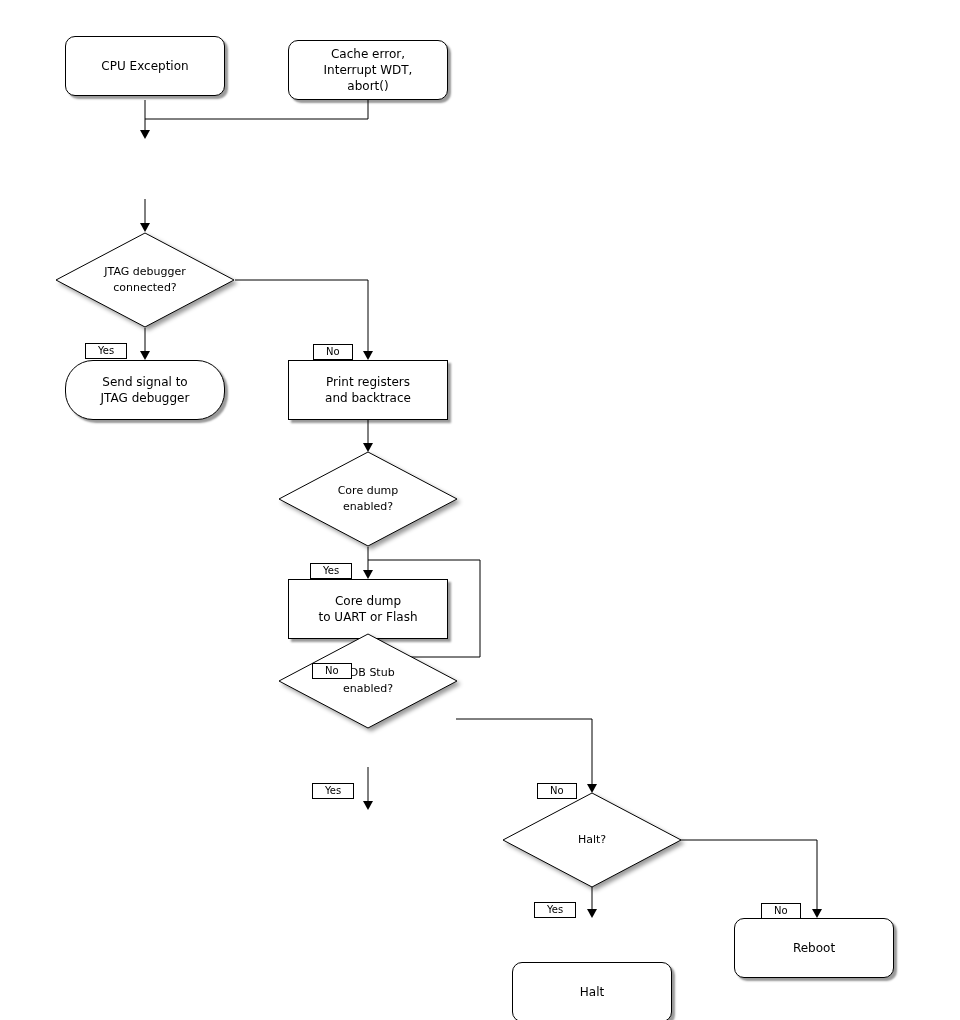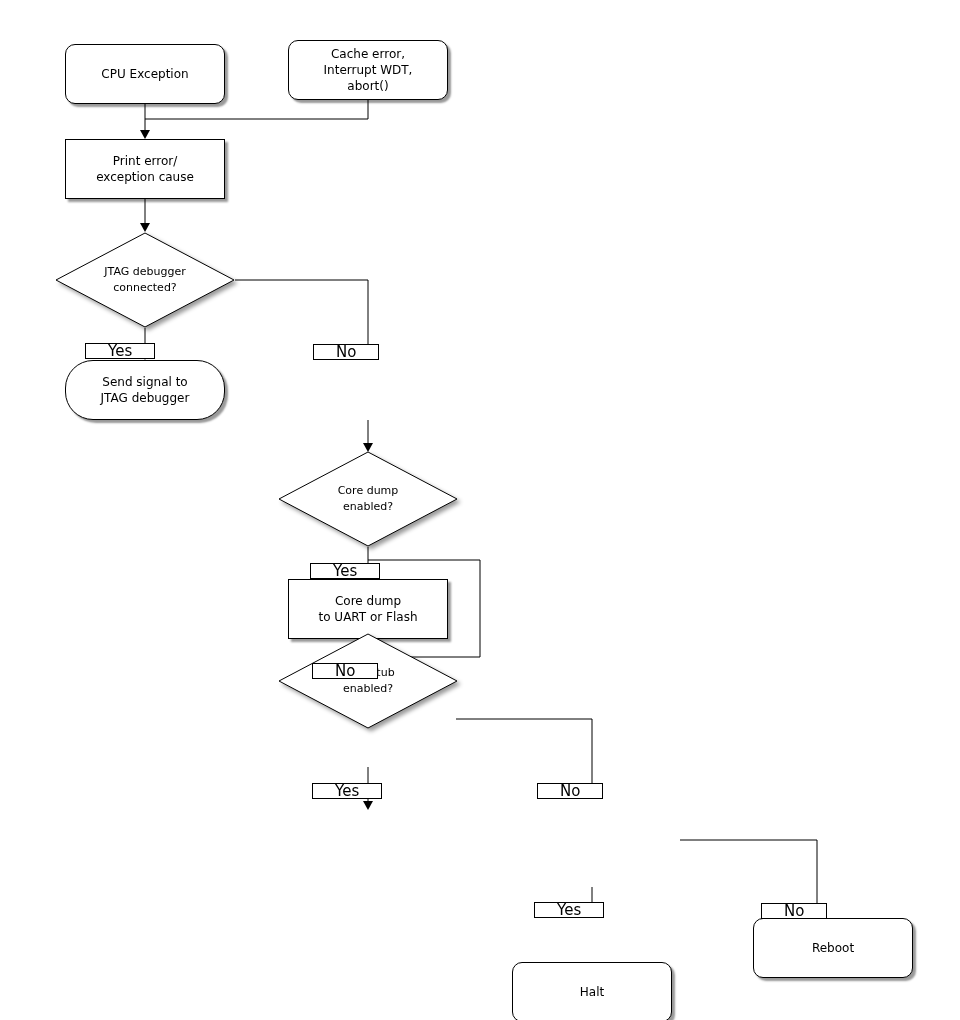--- a/index.html
+++ b/index.html
@@ -76,23 +76,23 @@
     text-align: center;
     font-size: 11px;
     line-height: 16px;
     color: #000000;
     white-space: pre-line;
   }
   .elabel {
     position: absolute;
     background: #ffffff;
     border: 1px solid #000000;
-    font-size: 15px;
+    font-size: 10px;
     line-height: 14px;
-    padding: 0 22px;
+    padding: 0 12px;
     color: #000000;
   }
 </style>
 </head>
 <body>
 
 <div class="canvas">
 
   <svg class="edges" width="960" height="1020">
     <g>
@@ -140,44 +140,44 @@
     <g>
       <line x1="592" y1="887" x2="592" y2="909"></line>
       <path class="arrow" d="M587,909 L597,909 L592,918 Z"></path>
     </g>
     <g>
       <polyline points="680,840 817,840 817,909"></polyline>
       <path class="arrow" d="M812,909 L822,909 L817,918 Z"></path>
     </g>
   </svg>
 
-  <div class="node rounded" style="left:65px; top:44px;">
+  <div class="node rounded" style="left:65px; top:36px;">
     <span>CPU Exception</span>
   </div>
   <div class="node rounded" style="left:288px; top:40px;">
     <span>Cache error,
 Interrupt WDT,
 abort()</span>
   </div>
-  <div class="node" style="left:65px; top:139px;">
-    <span>Print error/
-exception cause</span>
-  </div>
   <div class="node rounded" style="left:65px; top:360px;border-radius:28px;">
     <span>Send signal to
 JTAG debugger</span>
   </div>
+  <div class="node" style="left:288px; top:360px;">
+    <span>Print registers
+and backtrace</span>
+  </div>
   <div class="node" style="left:288px; top:579px;">
     <span>Core dump
 to UART or Flash</span>
   </div>
   <div class="node rounded" style="left:512px; top:918px;margin-top:44px;">
     <span>Halt</span>
   </div>
-  <div class="node rounded" style="left:753px; top:918px;">
+  <div class="node rounded" style="left:734px; top:918px;">
     <span>Reboot</span>
   </div>
 
   <div class="decision" style="left:55px; top:232px;">
     <svg width="180" height="96">
       <polygon points="90,1 179,48 90,95 1,48"></polygon>
     </svg>
     <span class="dlabel">JTAG debugger
 connected?</span>
   </div>
@@ -187,20 +187,26 @@
     </svg>
     <span class="dlabel">Core dump
 enabled?</span>
   </div>
   <div class="decision" style="left:278px; top:633px;">
     <svg width="180" height="96">
       <polygon points="90,1 179,48 90,95 1,48"></polygon>
     </svg>
     <span class="dlabel">GDB Stub
 enabled?</span>
+  </div>
+  <div class="decision" style="left:502px; top:792px;">
+    <svg width="180" height="96">
+      <polygon points="90,1 179,48 90,95 1,48"></polygon>
+    </svg>
+    <span class="dlabel">Halt?</span>
   </div>
 
   <div class="elabel" style="left:85px;  top:343px;">Yes</div>
   <div class="elabel" style="left:313px; top:344px;">No</div>
   <div class="elabel" style="left:310px; top:563px;">Yes</div>
   <div class="elabel" style="left:312px; top:663px;">No</div>
   <div class="elabel" style="left:312px; top:783px;">Yes</div>
   <div class="elabel" style="left:537px; top:783px;">No</div>
   <div class="elabel" style="left:534px; top:902px;">Yes</div>
   <div class="elabel" style="left:761px; top:903px;">No</div>

